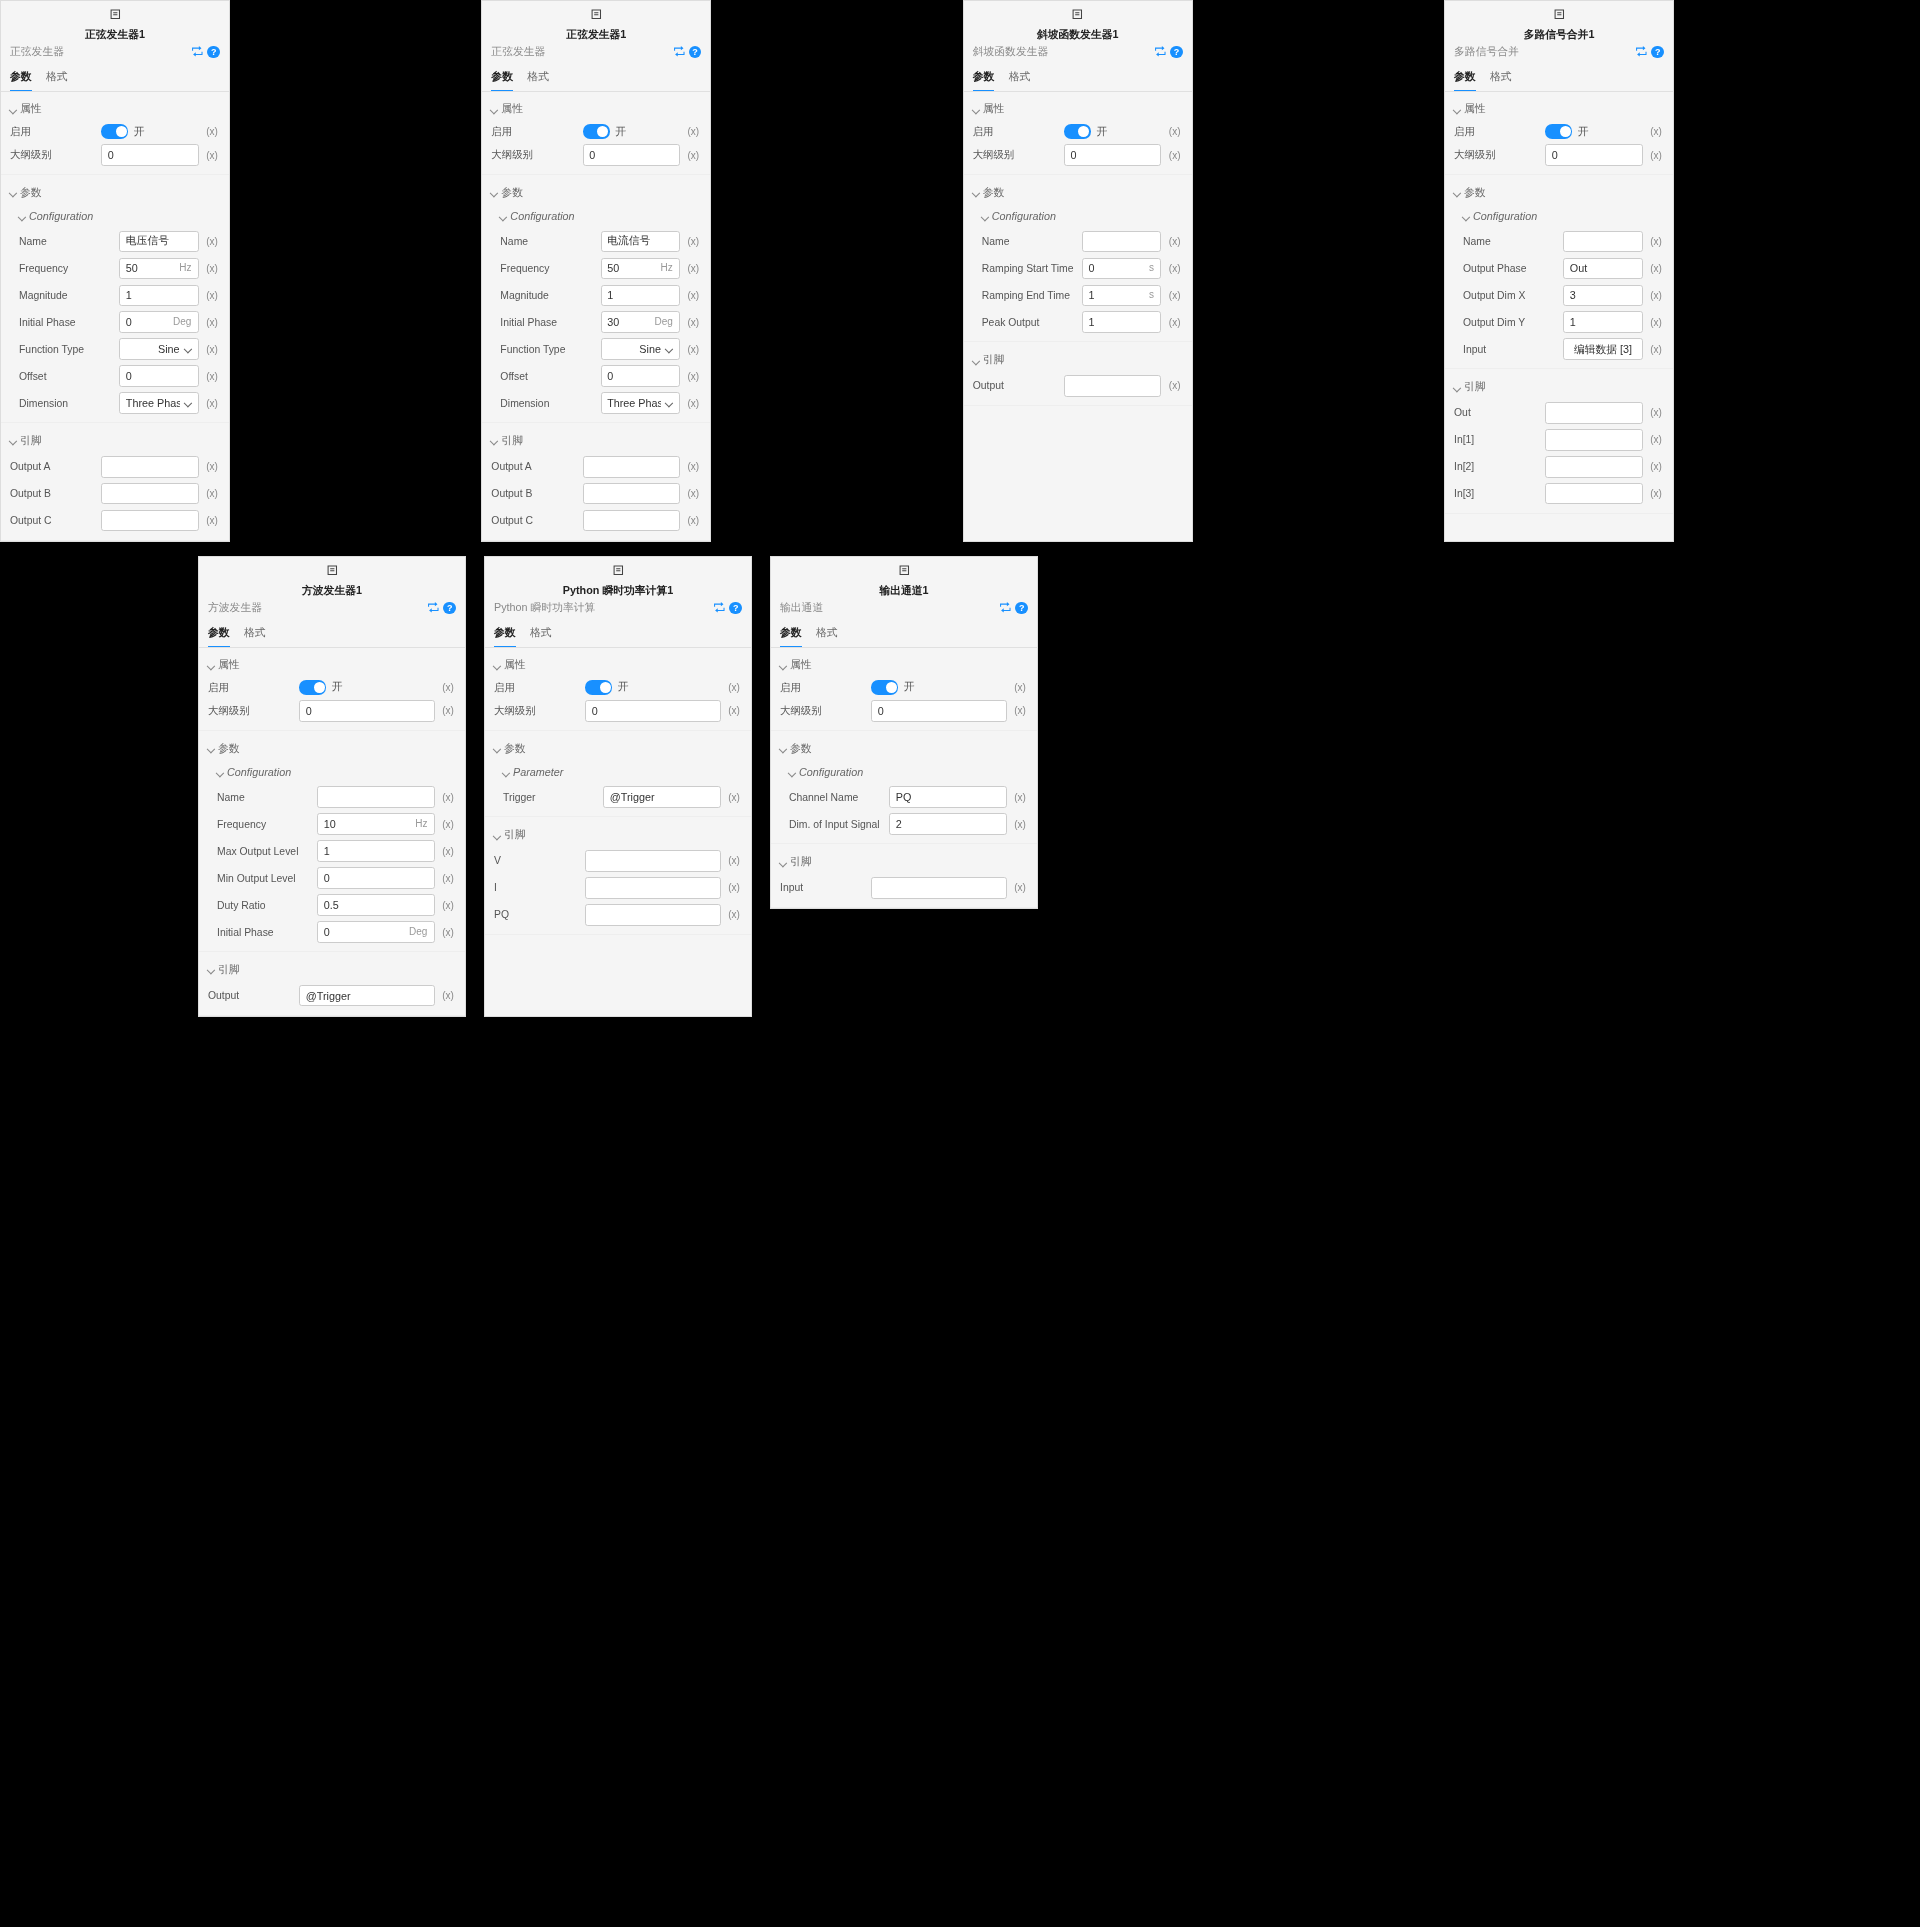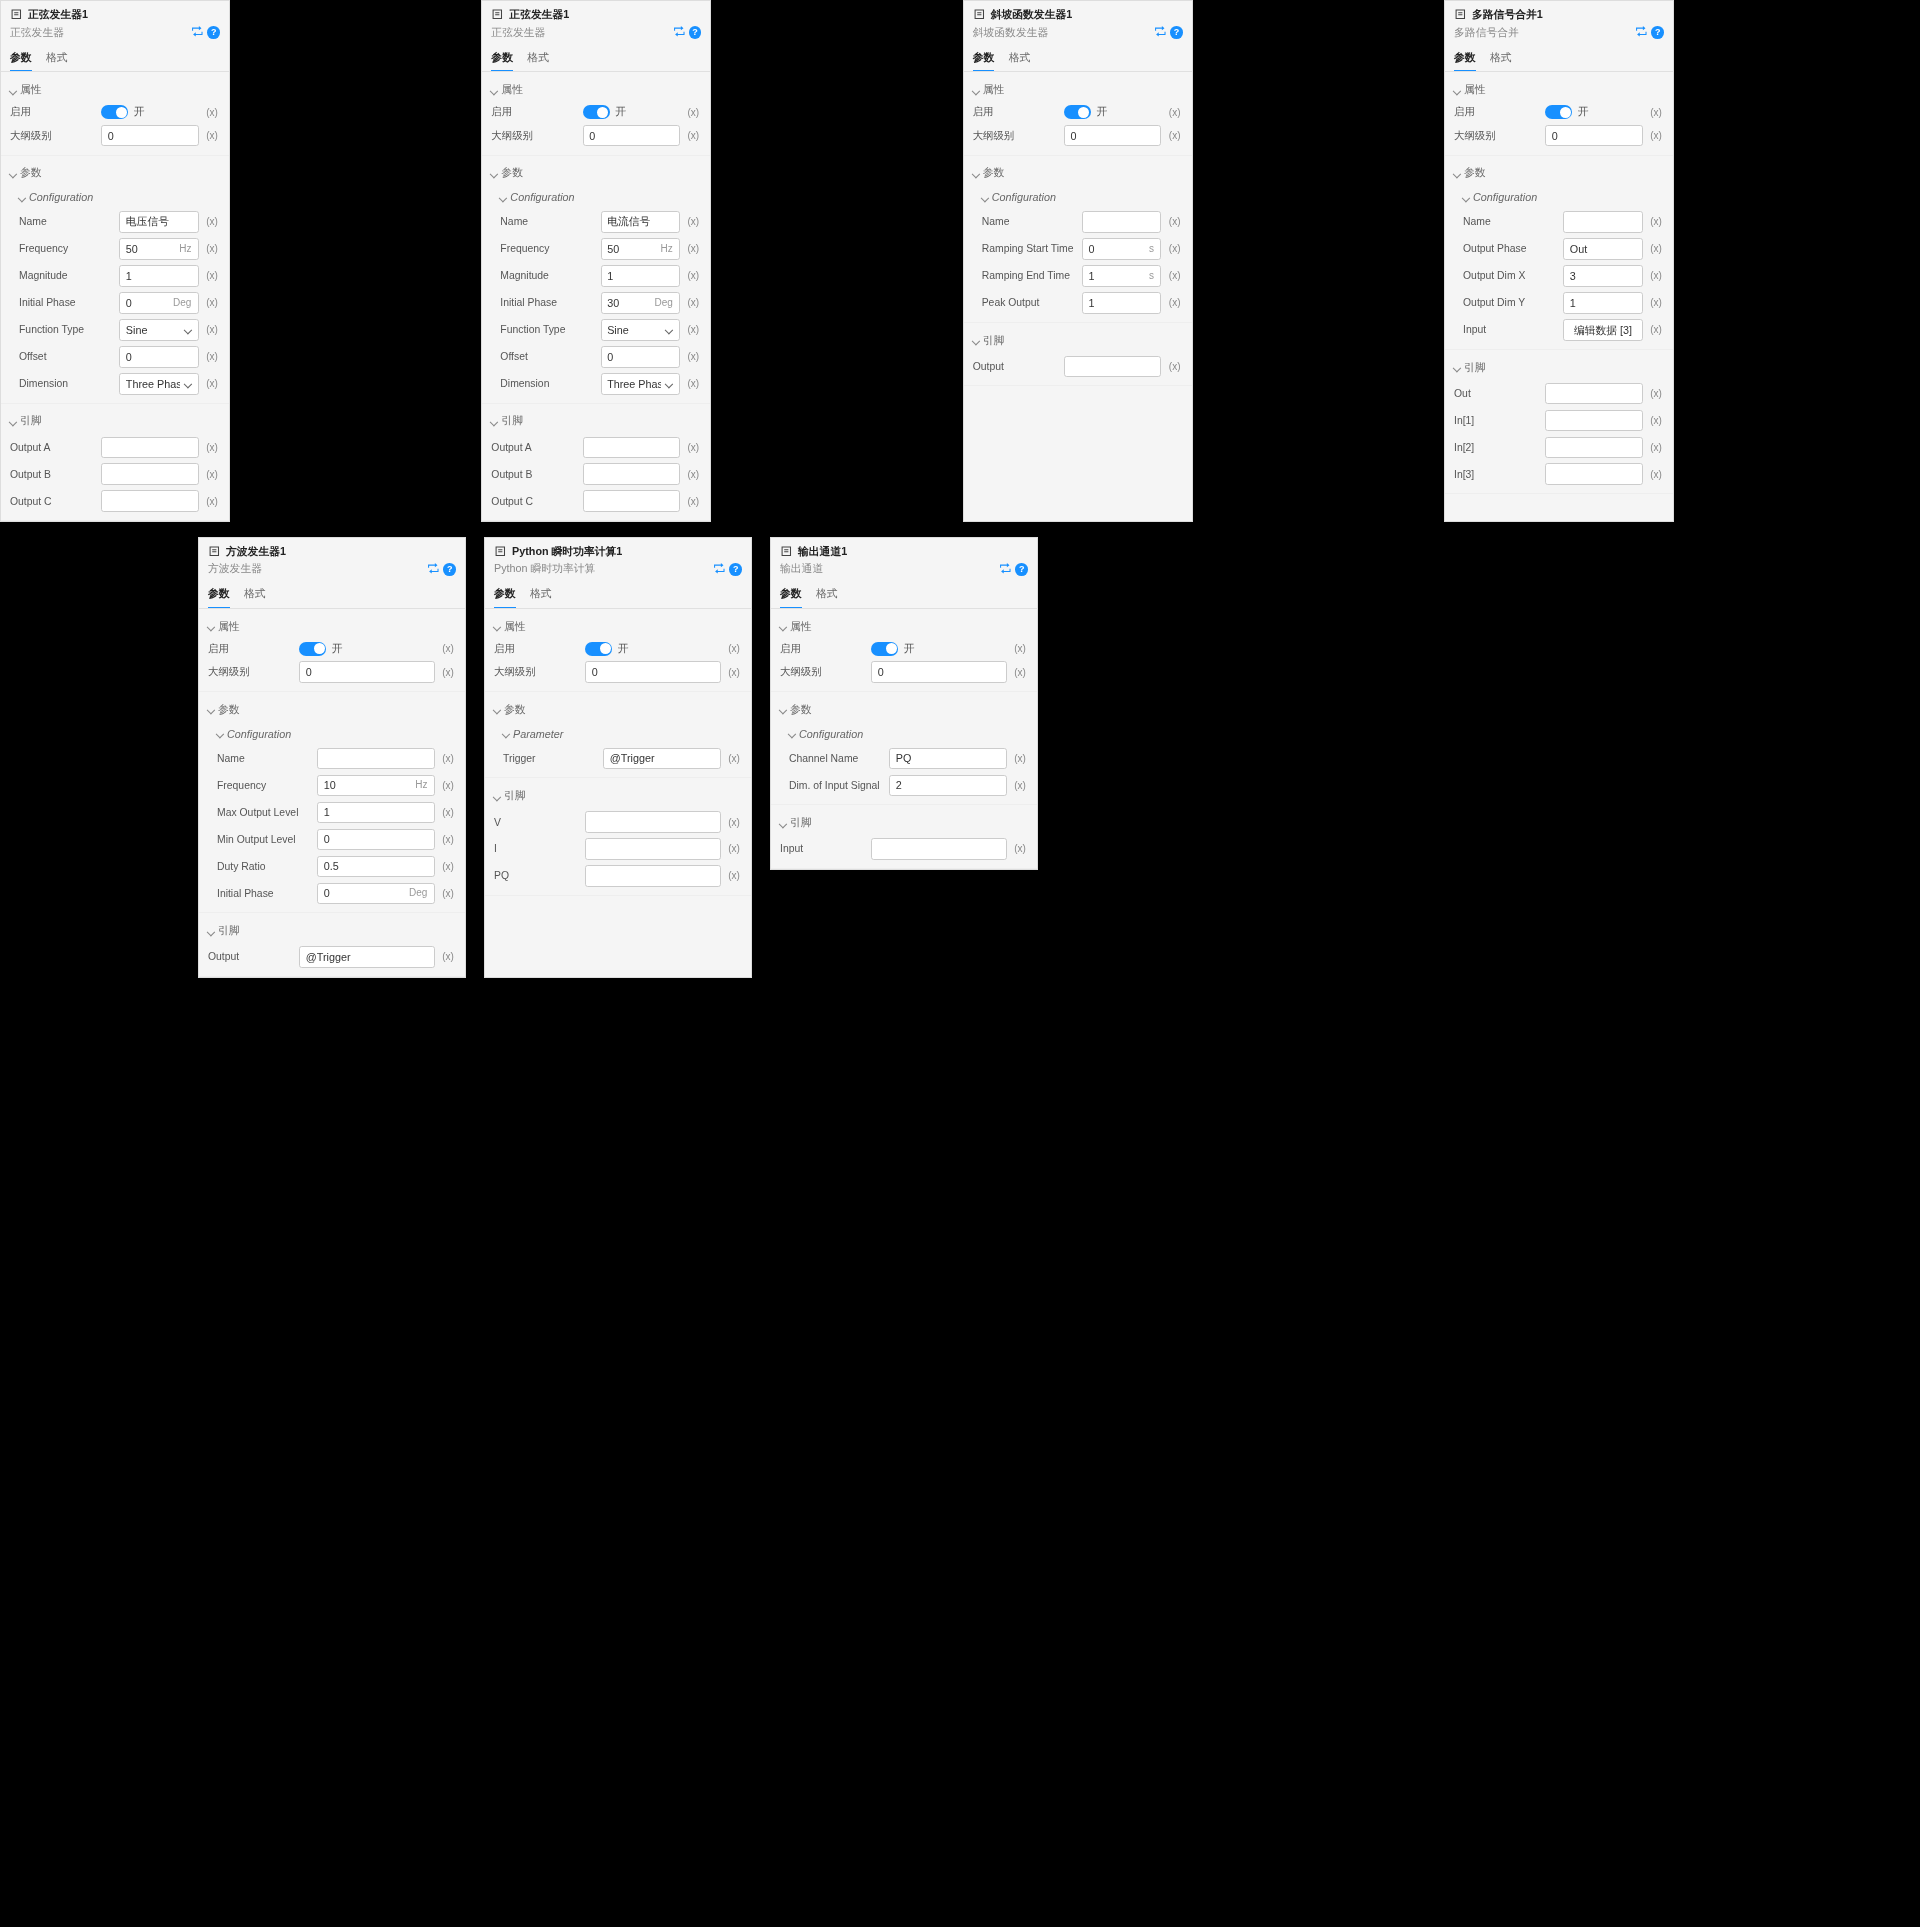--- a/index.html
+++ b/index.html
@@ -1,39 +1,39 @@
 <!DOCTYPE html>
 <html style="font-size:14.4px"><head>
 <meta charset="utf-8">
 <style>
   * { box-sizing: border-box; margin: 0; padding: 0; font-family: -apple-system, "Segoe UI", Arial, sans-serif; }
   body { background: #000; display: grid; grid-template-columns: repeat(4, 1fr); gap: 5.4px; }
   .row2 { grid-column: 1 / -1; display: flex; gap: 18px; padding: 9px 0 0 198px; }
   .panel { background: #f5f5f5; width: 230px; border: 0.9px solid #ddd; font-size: 10.8px; color: #444; }
   .row2 .panel { width: 268px; }
   .phead { padding: 7.2px 9px 3.6px; }
-  .ptitle { font-weight: 600; color: #222; display: flex; align-items: center; gap: 5.4px; }
+  .ptitle { font-weight: 600; color: #222; display: flex; align-items: center; gap: 5.4px; flex-direction: column; }
   .psub { color: #888; margin-top: 2.7px; display: flex; justify-content: space-between; align-items: center; }
   .hicons { display: flex; gap: 3.6px; align-items: center; }
   .iswap svg { width: 12.6px; height: 12.6px; fill: #1890ff; }
   .ihelp { width: 12.6px; height: 12.6px; border-radius: 50%; background: #1890ff; color: #fff; text-align: center; line-height: 12.6px; font-size: 9px; font-weight: bold; }
   .tabs { display: flex; gap: 14.4px; padding: 7.2px 9px 0; border-bottom: 0.9px solid #e0e0e0; }
   .tab { padding-bottom: 5.4px; color: #666; cursor: pointer; }
   .tab.active { color: #222; font-weight: 600; border-bottom: 1.8px solid #1890ff; }
   .sect { padding: 5.4px 9px; border-bottom: 0.9px solid #eee; }
   .shead { display: flex; align-items: center; gap: 0; color: #666; padding: 5.4px 0; cursor: pointer; }
   .chev::before { content: ""; display: inline-block; width: 5.4px; height: 5.4px; border-left: 1.4px solid #888; border-bottom: 1.4px solid #888; transform: rotate(-45deg); margin-right: 3.6px; }
   .sub .shead { padding-left: 9px; font-style: italic; }
   .prow { display: flex; align-items: center; padding: 2.7px 0; gap: 5.4px; }
   .sub .prow { padding-left: 9px; }
   .plabel { flex: 0 0 86px; color: #555; font-size: 10.4px; }
   .sub .plabel { flex: 0 0 95px; }
   .pval { flex: 1; position: relative; }
   .pval input, .pval select, .pval .btn { width: 100%; height: 21.6px; border: 0.9px solid #ccc; border-radius: 2.7px; padding: 0 5.4px; background: #fff; font-size: 10.8px; color: #333; }
-  .pval select { appearance: none; padding-right: 18px; }
+  .pval select { appearance: none; padding-right: 18px; text-align: right; }
   .selwrap::after { content: ""; position: absolute; right: 7.2px; top: 8px; width: 5.4px; height: 5.4px; border-left: 1.4px solid #666; border-bottom: 1.4px solid #666; transform: rotate(-45deg); pointer-events: none; }
   .unit { position: absolute; right: 7.2px; top: 4.5px; color: #999; font-size: 10px; pointer-events: none; }
   .x { width: 16px; text-align: center; color: #888; font-size: 10px; }
   .switch { position: relative; width: 27px; height: 14.4px; background: #1890ff; border-radius: 7.2px; display: inline-block; vertical-align: middle; }
   .switch::after { content: ""; position: absolute; width: 10.8px; height: 10.8px; background: #fff; border-radius: 50%; top: 1.8px; right: 1.8px; }
   .swlabel { margin-left: 5.4px; color: #555; }
   .btn { text-align: center; line-height: 20px; cursor: pointer; }
   .ticon svg { width: 12.6px; height: 12.6px; fill: #444; }
 </style>
 </head>

